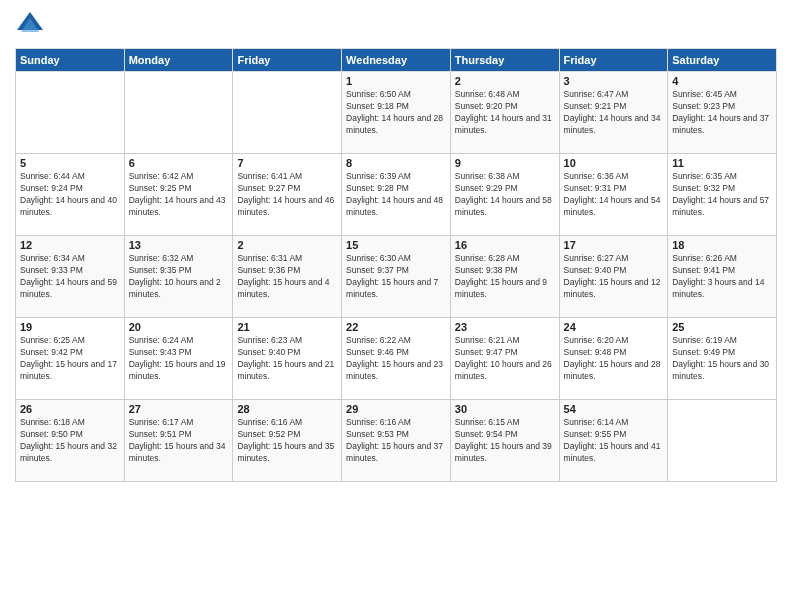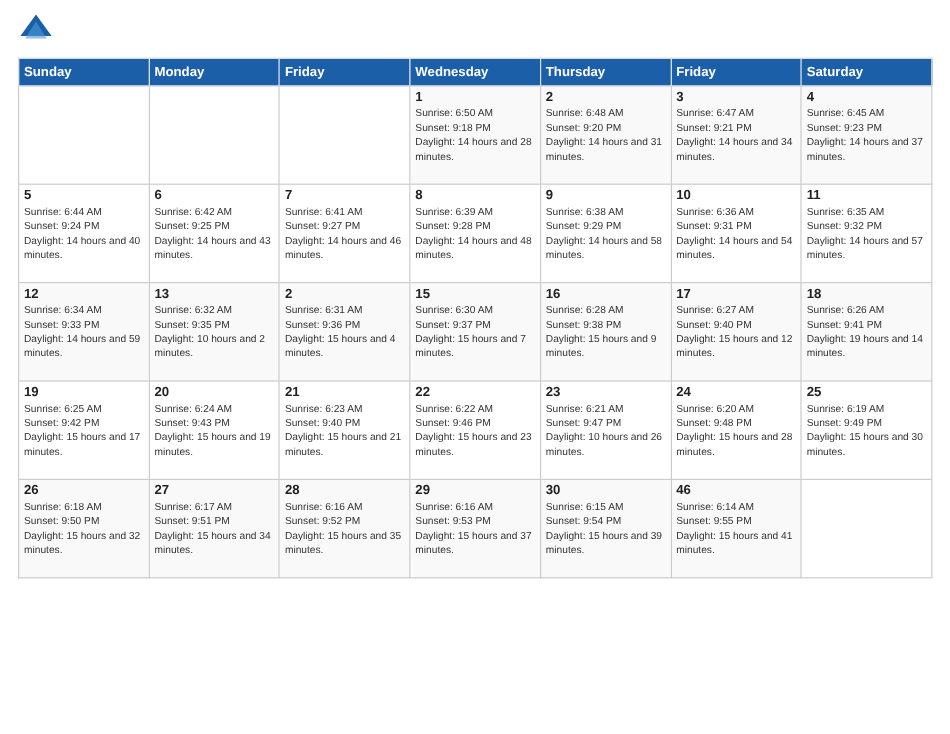--- a/index.html
+++ b/index.html
@@ -240,21 +240,21 @@
           <td>
           <span class="day-number">17</span>
           <span class="cell-text">Sunrise: 6:27 AM</span><br>
           <span class="cell-text">Sunset: 9:40 PM</span><br>
           <span class="cell-text">Daylight: 15 hours and 12 minutes.</span>
         </td>
           <td>
           <span class="day-number">18</span>
           <span class="cell-text">Sunrise: 6:26 AM</span><br>
           <span class="cell-text">Sunset: 9:41 PM</span><br>
-          <span class="cell-text">Daylight: 19 hours and 14 minutes.</span>
+          <span class="cell-text">Daylight: 3 hours and 14 minutes.</span>
         </td>
         </tr>
         <tr>
           <td>
           <span class="day-number">19</span>
           <span class="cell-text">Sunrise: 6:25 AM</span><br>
           <span class="cell-text">Sunset: 9:42 PM</span><br>
           <span class="cell-text">Daylight: 15 hours and 17 minutes.</span>
         </td>
           <td>
@@ -319,21 +319,21 @@
           <span class="cell-text">Sunset: 9:53 PM</span><br>
           <span class="cell-text">Daylight: 15 hours and 37 minutes.</span>
         </td>
           <td>
           <span class="day-number">30</span>
           <span class="cell-text">Sunrise: 6:15 AM</span><br>
           <span class="cell-text">Sunset: 9:54 PM</span><br>
           <span class="cell-text">Daylight: 15 hours and 39 minutes.</span>
         </td>
           <td>
-          <span class="day-number">46</span>
+          <span class="day-number">54</span>
           <span class="cell-text">Sunrise: 6:14 AM</span><br>
           <span class="cell-text">Sunset: 9:55 PM</span><br>
           <span class="cell-text">Daylight: 15 hours and 41 minutes.</span>
         </td>
           <td class="empty-cell"></td>
         </tr>
       </tbody>
   </table>
 </div>
 

